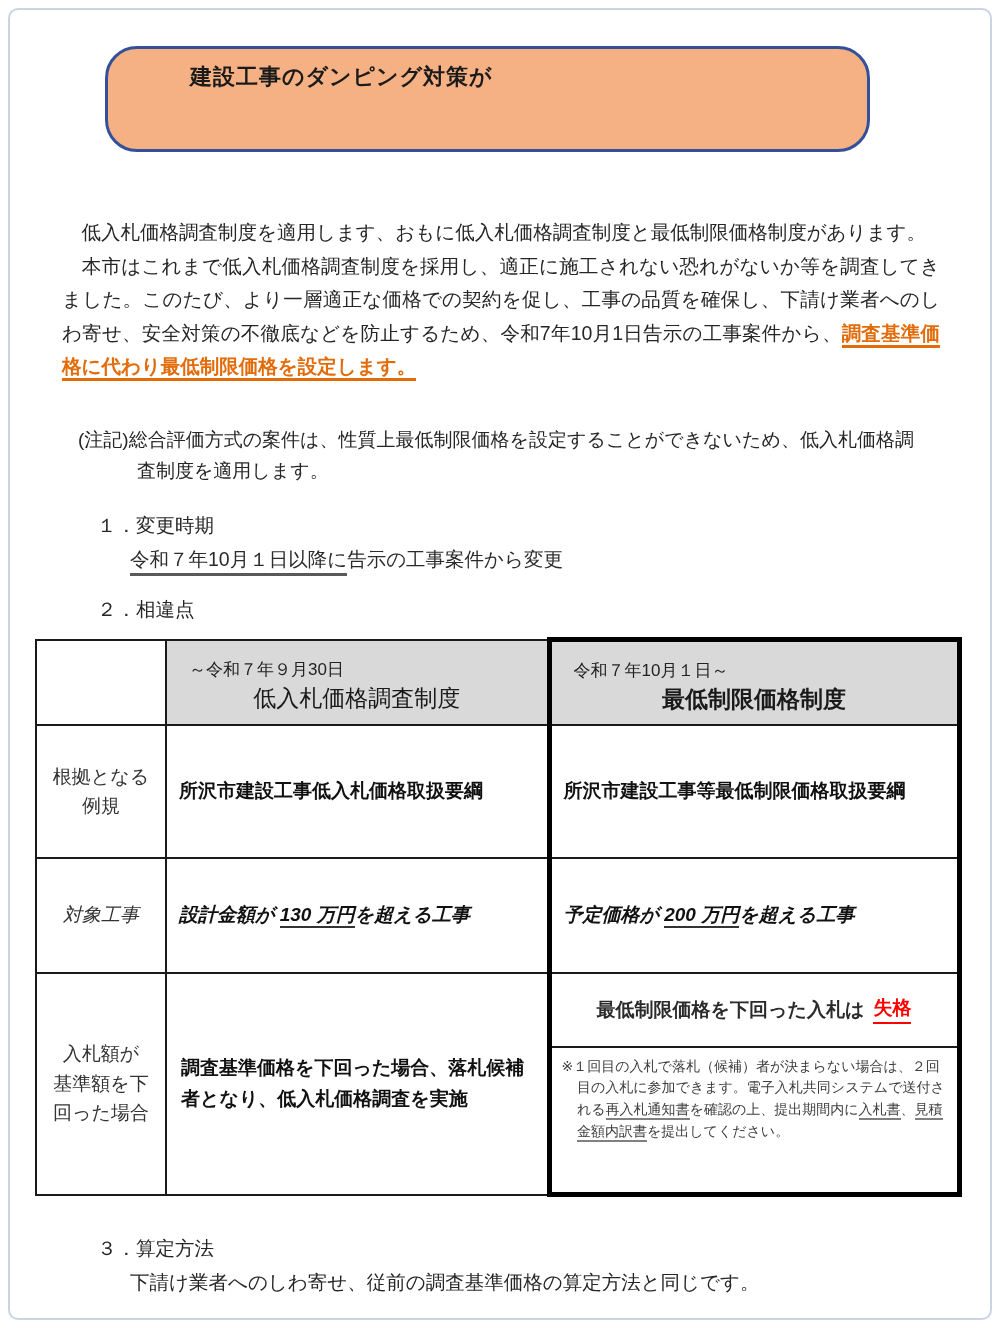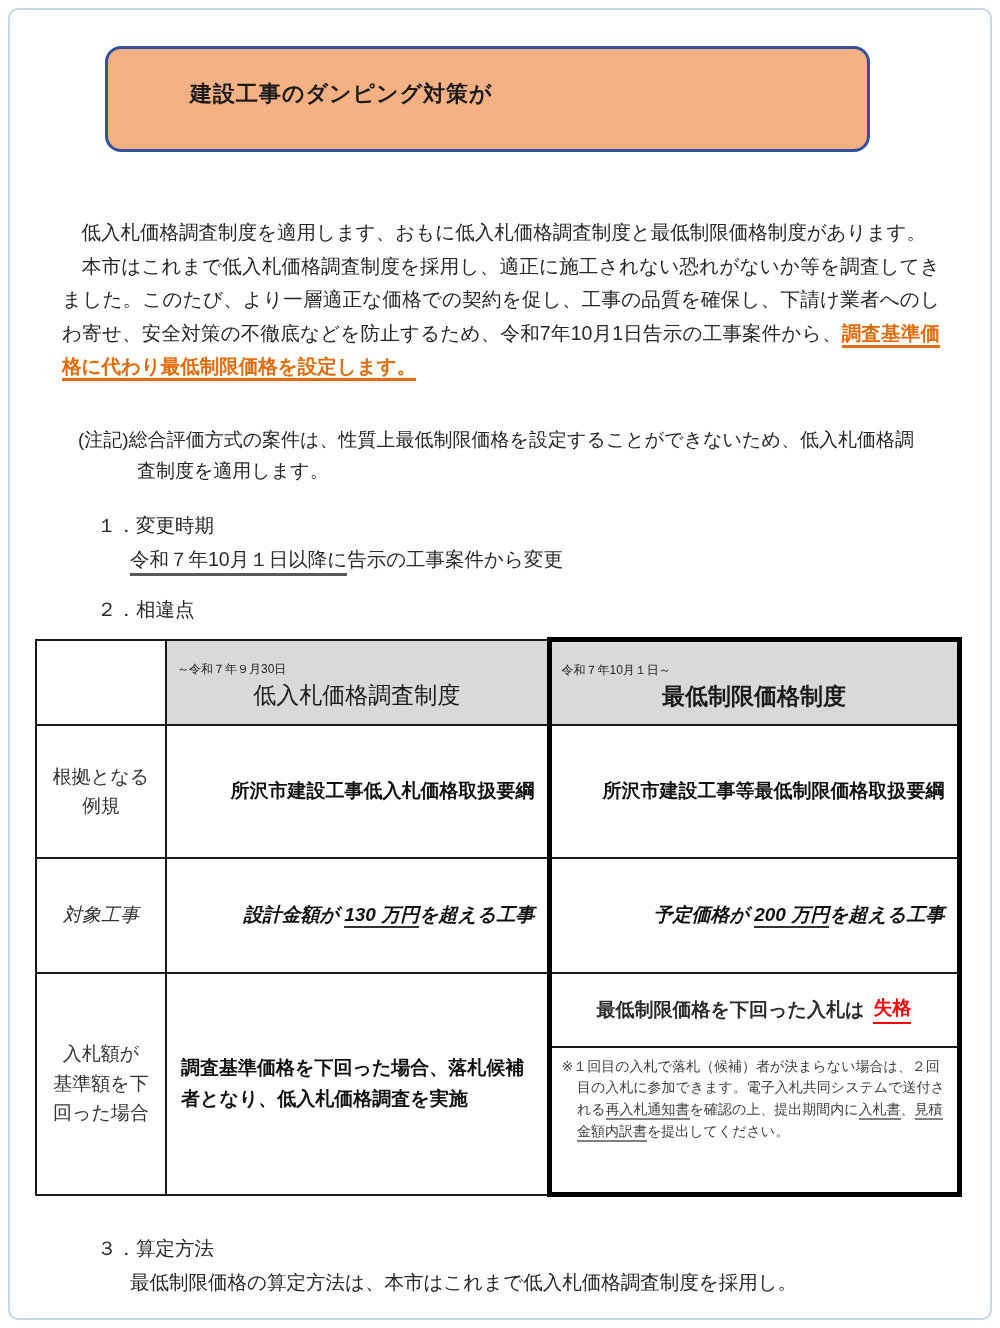--- a/index.html
+++ b/index.html
@@ -16,22 +16,22 @@
     border: 2px solid #c9d4e4; border-radius: 10px;
     pointer-events: none;
   }
 
   
   .banner {
     position: absolute; left: 105px; top: 46px;
     width: 765px; height: 106px;
     background: #F5B183;
     border: 3px solid #33509B;
-    border-radius: 16px;
-    padding-top: 30px;
+    border-radius: 32px;
+    padding-top: 13px;
   }
   .banner-line1 {
     margin-left: 82px;
     font-size: 22px; font-weight: bold; color: #1a1a1a;
     letter-spacing: 1px;
   }
   .banner-line2 { margin-left: 178px; margin-top: -2px; white-space: nowrap; }
   .banner-highlight {
     font-size: 40px; font-weight: bold;
     color: #7B5BA6;
@@ -82,33 +82,33 @@
   table.cmp td.newcol { border-left: 5px solid #000; border-right: 5px solid #000; }
   tr.hrow td.newcol { border-top: 5px solid #000; }
   tr.r3 td.newcol { border-bottom: 5px solid #000; }
 
   tr.hrow td { height: 85px; }
   tr.r1 td { height: 133px; }
   tr.r2 td { height: 115px; font-style: italic; }
   tr.r3 td { height: 222px; }
 
   td.hcell { background: #D9D9D9; vertical-align: top; padding-top: 8px; }
-  .hdate { font-size: 12px; color: #222; padding-left: 10px; }
+  .hdate { font-size: 17px; color: #222; padding-left: 22px; }
   .htitle { text-align: center; font-size: 23px; margin-top: 2px; color: #1a1a1a; }
   .htitle.bold { font-weight: bold; }
 
   td.labelcell {
     text-align: center; color: #333; font-size: 18px;
     line-height: 1.55; padding: 4px;
   }
   td.labelcell span { display: block; }
 
   td.cell { color: #111; }
   .bold { font-weight: bold; }
-  .center { text-align: right; }
+  .center { text-align: left; }
   td.cell.padded { padding: 10px 12px; }
   .u-num { border-bottom: 2px solid #333; padding-bottom: 1px; }
 
   tr.r3 td.oldcell { padding: 10px 14px; font-weight: bold; line-height: 1.6; }
 
   tr.r3 td.newcol { padding: 0; vertical-align: top; }
   .fail-box {
     height: 74px; display: flex; align-items: center; justify-content: center;
     border-bottom: 2px solid #1a1a1a;
     font-weight: bold; font-size: 19px; gap: 9px;
@@ -202,13 +202,13 @@
       </div>
       <div class="note-box">
         <span class="hang"><span>※１回目の入札で落札（候補）者が決まらない場合は、２回目の入札に参加できます。電子入札共同システムで送付される</span><span class="u-gray">再入札通知書</span><span>を確認の上、提出期間内に</span><span class="u-gray">入札書</span><span>、</span><span class="u-gray">見積金額内訳書</span><span>を提出してください。</span></span>
       </div>
     </td>
   </tr>
 </tbody>
   </table>
 
 <div class="sec-heading s3-head">３．算定方法</div>
-<div class="s3-body">最低制限価格の算定方法は、本市はこれまで低入札価格調査制度を採用し。</div>
+<div class="s3-body">下請け業者へのしわ寄せ、従前の調査基準価格の算定方法と同じです。</div>
 
 </body></html>

